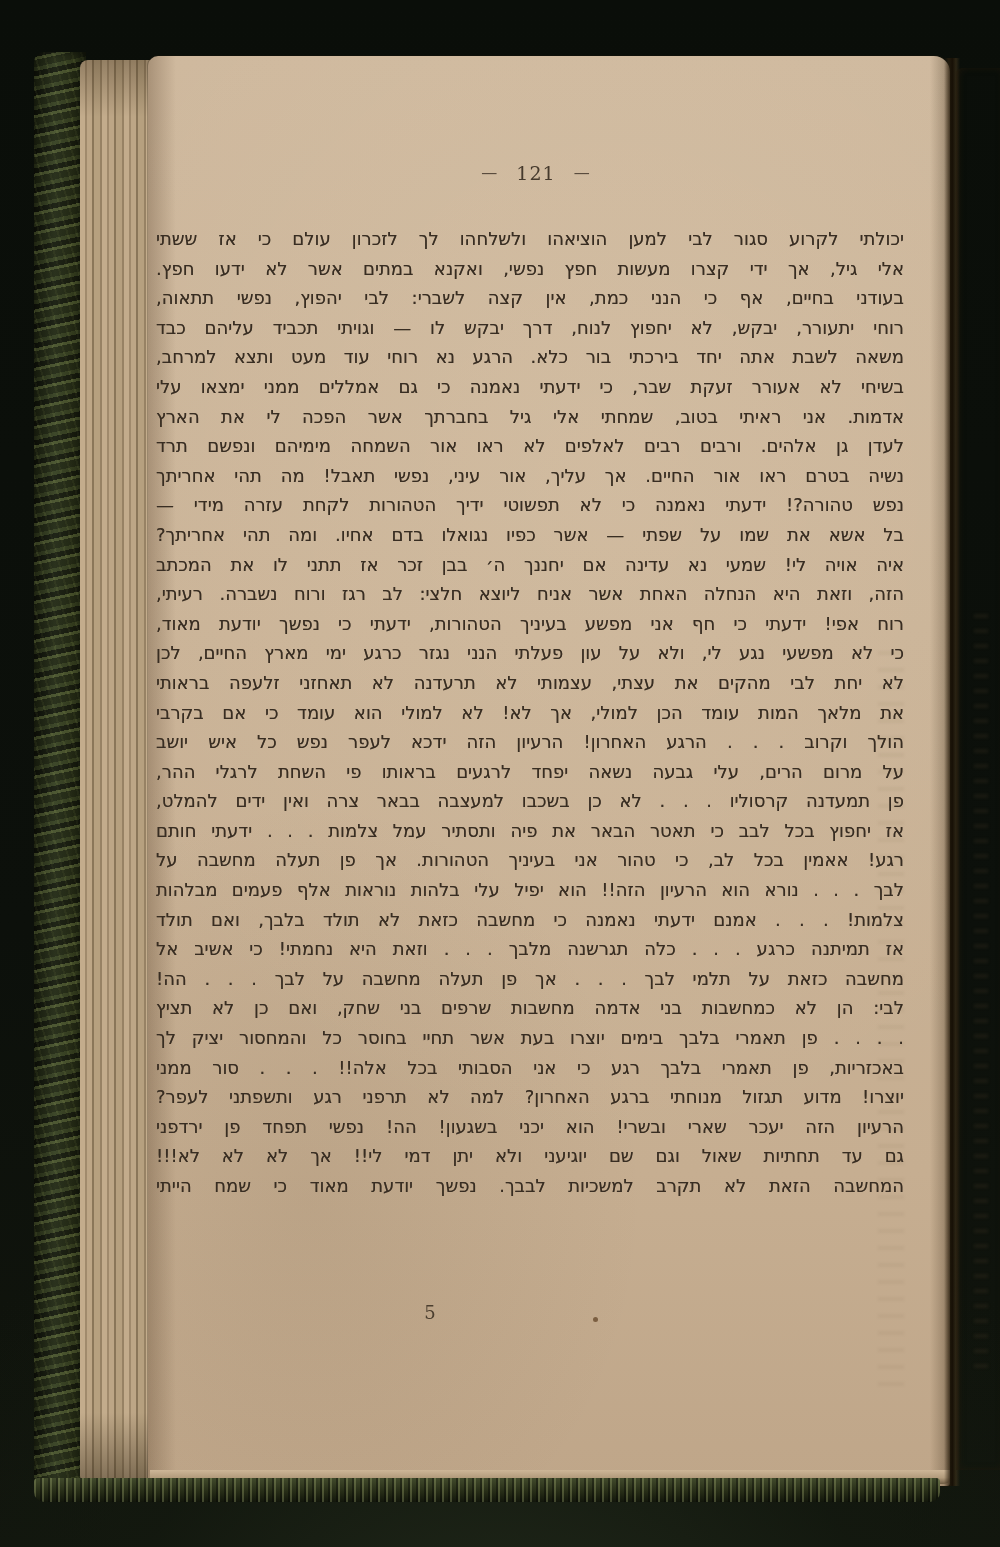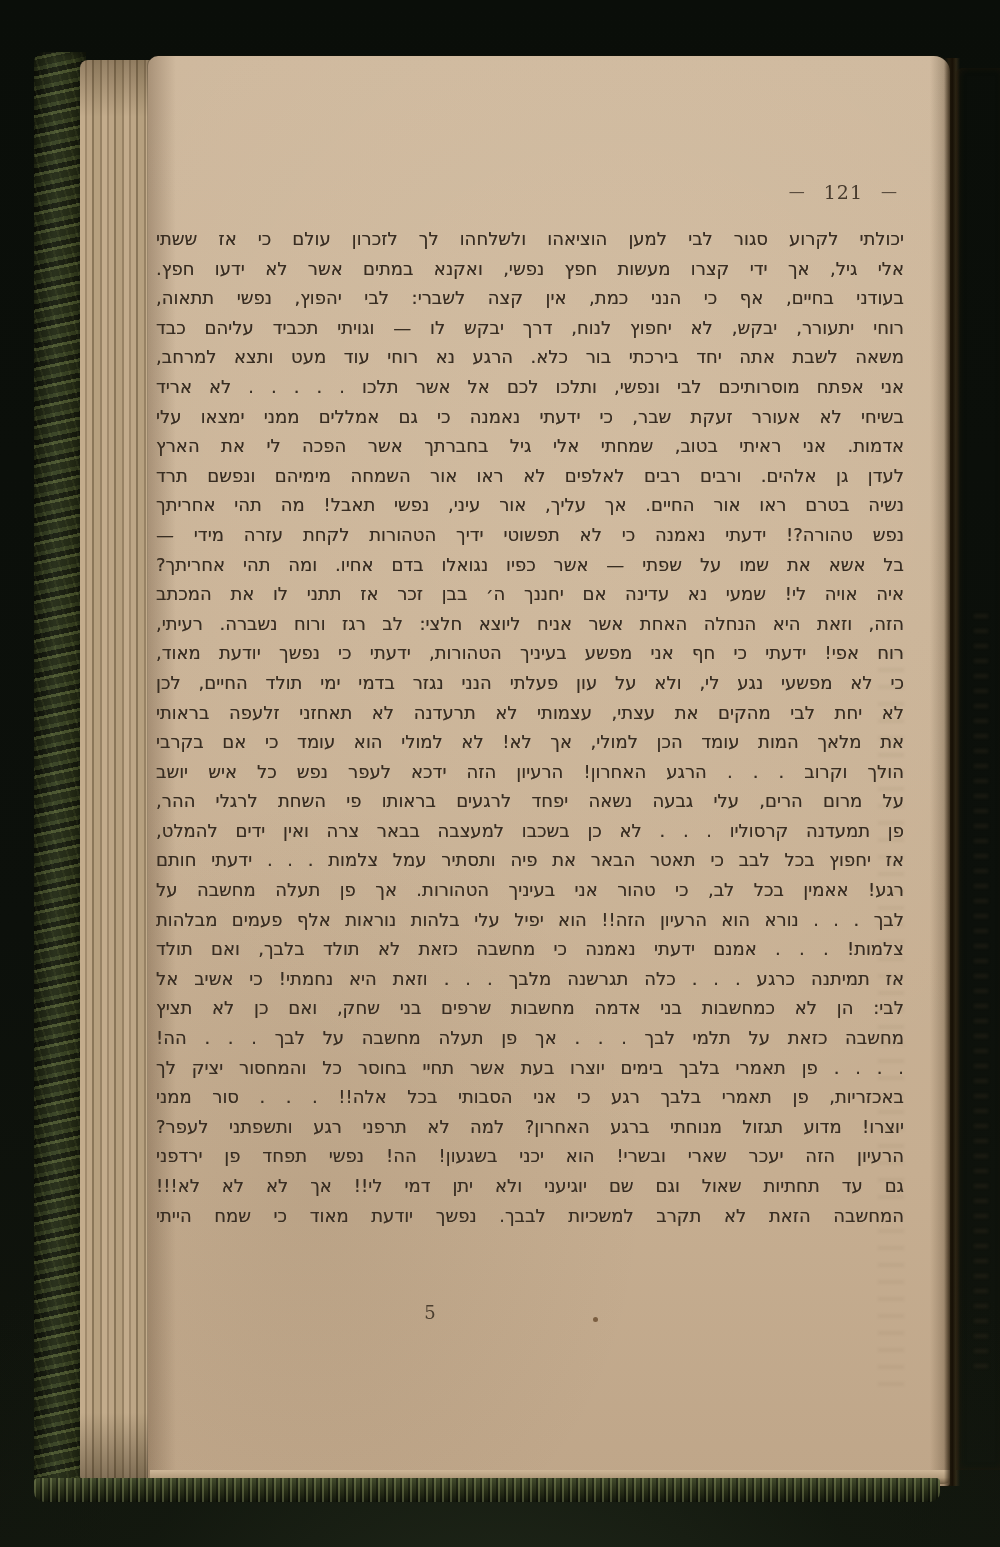--- a/index.html
+++ b/index.html
@@ -79,22 +79,22 @@
     filter:blur(1.4px);pointer-events:none;
   }
   
   .page-bottom-edge{
     position:absolute;left:150px;top:1470px;width:800px;height:14px;
     background:linear-gradient(180deg,#cdb697 0%, #b29b7c 55%, #6f5d44 100%);
     border-radius:0 0 6px 6px;
   }
   
   .page-header{
-    position:absolute;left:156px;top:181px;width:760px;
-    text-align:right;color:#463a2d;
+    position:absolute;left:156px;top:162px;width:760px;
+    text-align:center;color:#463a2d;
     font-family:"DejaVu Serif","DejaVu Sans",serif;
     font-size:19px;letter-spacing:1px;
   }
   .page-header .dash{padding:0 18px;position:relative;top:-2px;font-size:16px;color:#55483a;}
   .text-block{
     position:absolute;left:156px;top:224px;width:748px;
     direction:rtl;unicode-bidi:embed;
     color:#382d22;
     font-size:18px;
     text-shadow:0 0 .5px rgba(50,40,30,.55);
@@ -138,43 +138,42 @@
   <div class="page-header">
     <span class="dash">—</span><span class="pgnum">121</span><span class="dash">—</span>
   </div>
 
   <div class="text-block">
       <div class="text-line">יכולתי לקרוע סגור לבי למען הוציאהו ולשלחהו לך לזכרון עולם כי אז ששתי</div>
       <div class="text-line">אלי גיל, אך ידי קצרו מעשות חפץ נפשי, ואקנא במתים אשר לא ידעו חפץ.</div>
       <div class="text-line">בעודני בחיים, אף כי הנני כמת, אין קצה לשברי: לבי יהפוץ, נפשי תתאוה,</div>
       <div class="text-line">רוחי יתעורר, יבקש, לא יחפוץ לנוח, דרך יבקש לו — וגויתי תכביד עליהם כבד</div>
       <div class="text-line">משאה לשבת אתה יחד בירכתי בור כלא. הרגע נא רוחי עוד מעט ותצא למרחב,</div>
-      <div class="text-line">אני אפתח מוסרותיכם לבי ונפשי, ותלכו לכם אל אשר תלכו . . . . . לא אריד</div>
       <div class="text-line">בשיחי לא אעורר זעקת שבר, כי ידעתי נאמנה כי גם אמללים ממני ימצאו עלי</div>
       <div class="text-line">אדמות. אני ראיתי בטוב, שמחתי אלי גיל בחברתך אשר הפכה לי את הארץ</div>
       <div class="text-line">לעדן גן אלהים. ורבים רבים לאלפים לא ראו אור השמחה מימיהם ונפשם תרד</div>
       <div class="text-line">נשיה בטרם ראו אור החיים. אך עליך, אור עיני, נפשי תאבל! מה תהי אחריתך</div>
       <div class="text-line">נפש טהורה?! ידעתי נאמנה כי לא תפשוטי ידיך הטהורות לקחת עזרה מידי —</div>
       <div class="text-line">בל אשא את שמו על שפתי — אשר כפיו נגואלו בדם אחיו. ומה תהי אחריתך?</div>
       <div class="text-line">איה אויה לי! שמעי נא עדינה אם יחננך ה׳ בבן זכר אז תתני לו את המכתב</div>
       <div class="text-line">הזה, וזאת היא הנחלה האחת אשר אניח ליוצא חלצי: לב רגז ורוח נשברה. רעיתי,</div>
       <div class="text-line">רוח אפי! ידעתי כי חף אני מפשע בעיניך הטהורות, ידעתי כי נפשך יודעת מאוד,</div>
-      <div class="text-line">כי לא מפשעי נגע לי, ולא על עון פעלתי הנני נגזר בדמי ימי תולד החיים, לכן</div>
+      <div class="text-line">כי לא מפשעי נגע לי, ולא על עון פעלתי הנני נגזר כרגע ימי מארץ החיים, לכן</div>
       <div class="text-line">לא יחת לבי מהקים את עצתי, עצמותי לא תרעדנה לא תאחזני זלעפה בראותי</div>
       <div class="text-line">את מלאך המות עומד הכן למולי, אך לא! לא למולי הוא עומד כי אם בקרבי</div>
       <div class="text-line">הולך וקרוב . . . הרגע האחרון! הרעיון הזה ידכא לעפר נפש כל איש יושב</div>
       <div class="text-line">על מרום הרים, עלי גבעה נשאה יפחד לרגעים בראותו פי השחת לרגלי ההר,</div>
       <div class="text-line">פן תמעדנה קרסוליו . . . לא כן בשכבו למעצבה בבאר צרה ואין ידים להמלט,</div>
       <div class="text-line">אז יחפוץ בכל לבב כי תאטר הבאר את פיה ותסתיר עמל צלמות . . . ידעתי חותם</div>
       <div class="text-line">רגע! אאמין בכל לב, כי טהור אני בעיניך הטהורות. אך פן תעלה מחשבה על</div>
       <div class="text-line">לבך . . . נורא הוא הרעיון הזה!! הוא יפיל עלי בלהות נוראות אלף פעמים מבלהות</div>
       <div class="text-line">צלמות! . . . אמנם ידעתי נאמנה כי מחשבה כזאת לא תולד בלבך, ואם תולד</div>
       <div class="text-line">אז תמיתנה כרגע . . . כלה תגרשנה מלבך . . . וזאת היא נחמתי! כי אשיב אל</div>
+      <div class="text-line">מחשבה כזאת על תלמי לבך . . . אך פן תעלה מחשבה על לבך . . . הה!</div>
       <div class="text-line">לבי: הן לא כמחשבות בני אדמה מחשבות שרפים בני שחק, ואם כן לא תציץ</div>
-      <div class="text-line">מחשבה כזאת על תלמי לבך . . . אך פן תעלה מחשבה על לבך . . . הה!</div>
       <div class="text-line">. . . . פן תאמרי בלבך בימים יוצרו בעת אשר תחיי בחוסר כל והמחסור יציק לך</div>
       <div class="text-line">באכזריות, פן תאמרי בלבך רגע כי אני הסבותי בכל אלה!! . . . סור ממני</div>
       <div class="text-line">יוצרו! מדוע תגזול מנוחתי ברגע האחרון? למה לא תרפני רגע ותשפתני לעפר?</div>
       <div class="text-line">הרעיון הזה יעכר שארי ובשרי! הוא יכני בשגעון! הה! נפשי תפחד פן ירדפני</div>
       <div class="text-line">גם עד תחתיות שאול וגם שם יוגיעני ולא יתן דמי לי!! אך לא לא לא!!!</div>
       <div class="text-line">המחשבה הזאת לא תקרב למשכיות לבבך. נפשך יודעת מאוד כי שמח הייתי</div>
     </div>
 
   <div class="signature">5</div>
   <div class="ink-dot"></div>

